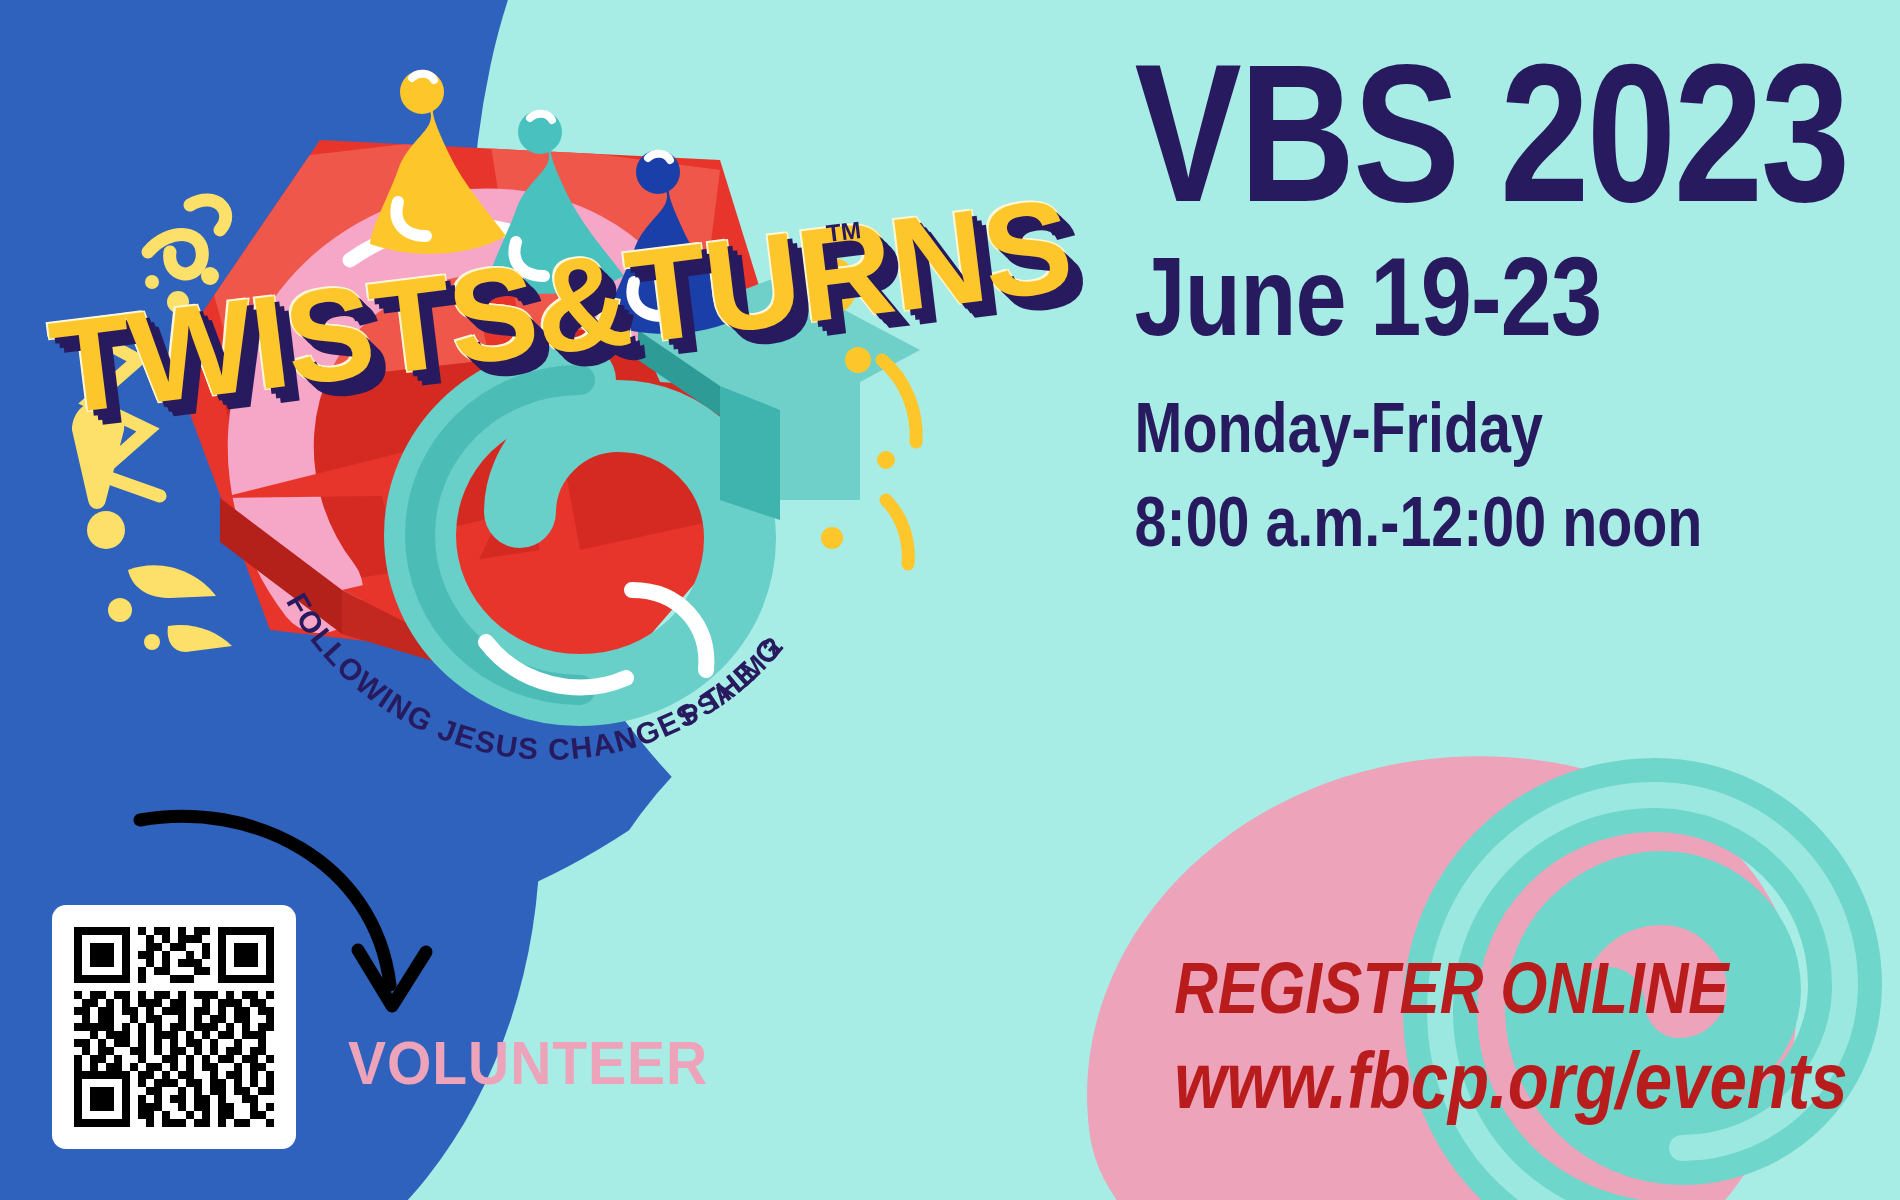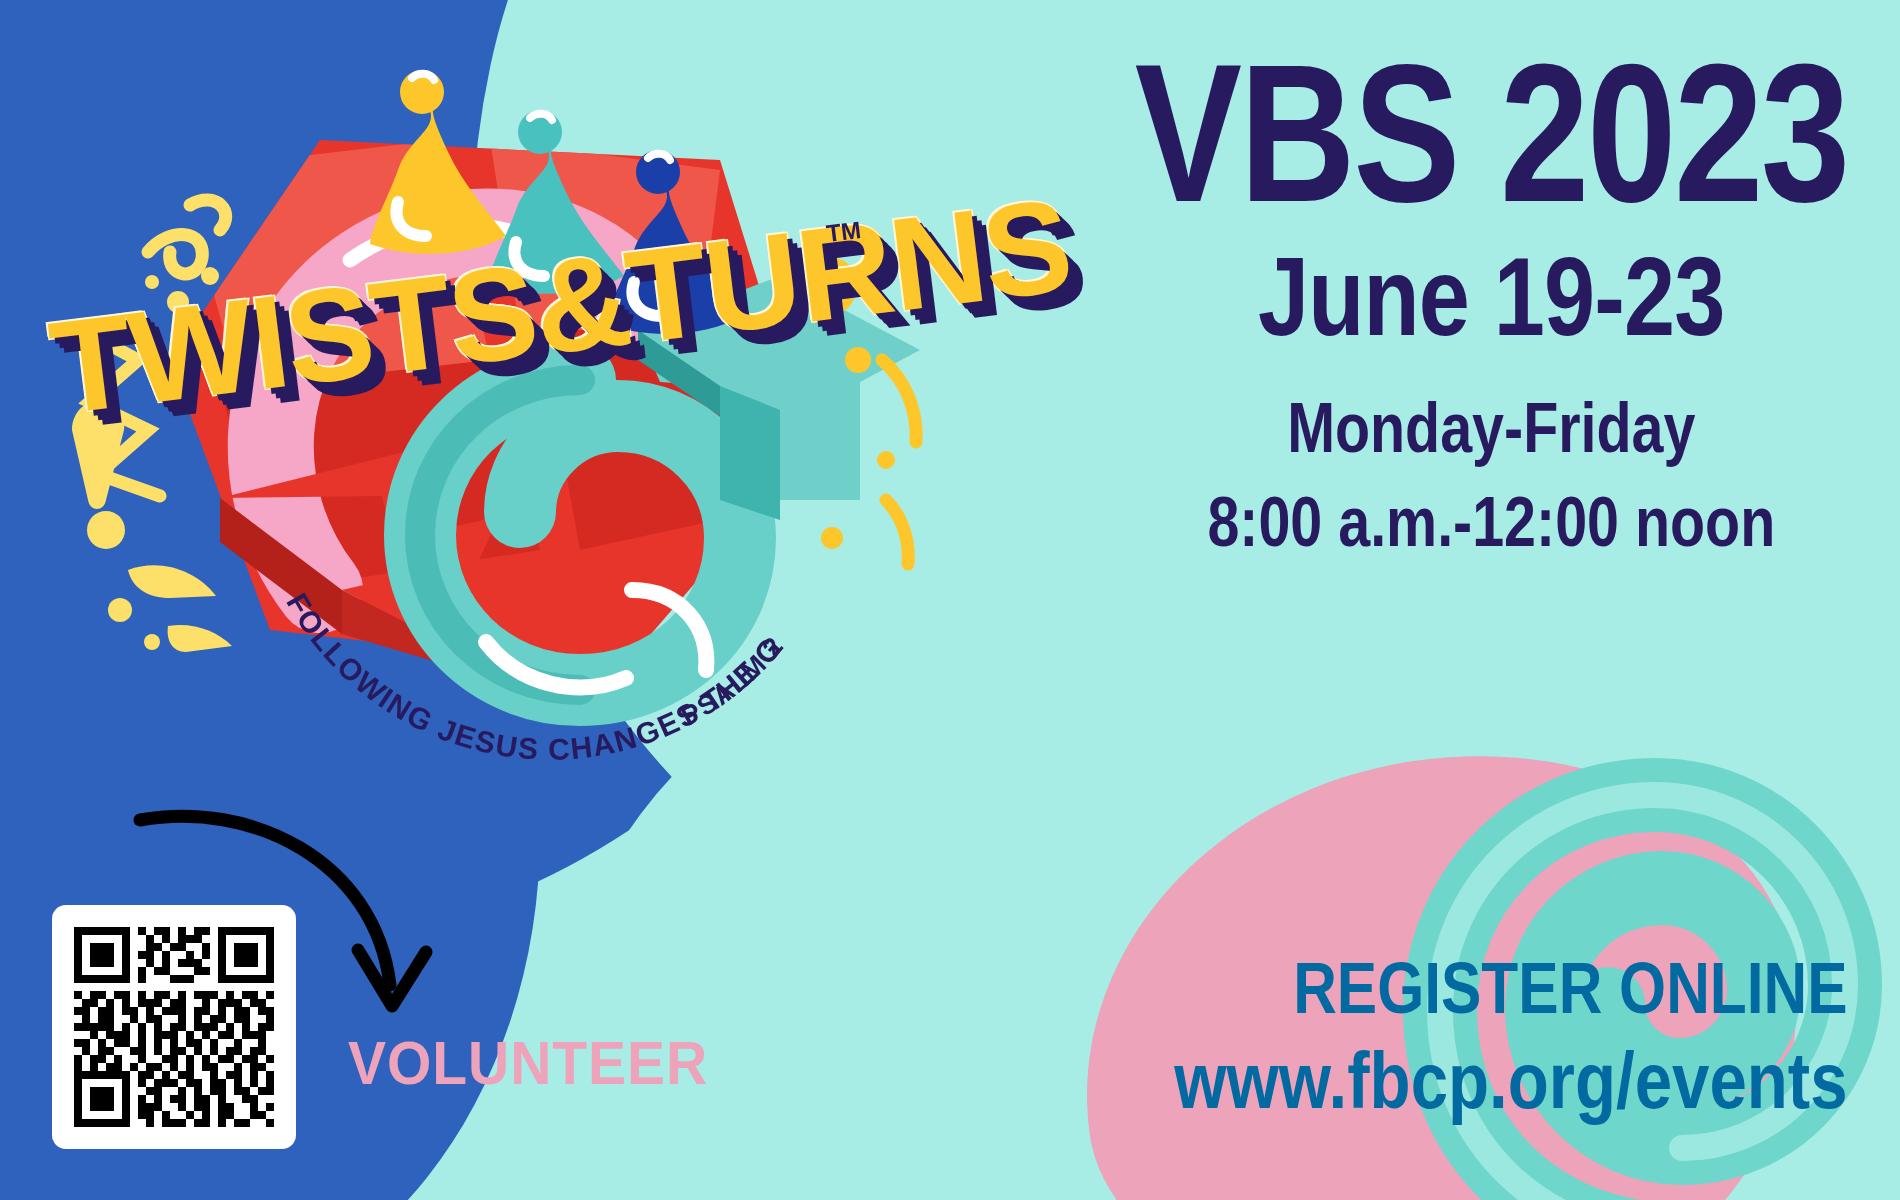--- a/index.html
+++ b/index.html
@@ -98,21 +98,21 @@
     position:absolute;left:348px;top:1032px;
     font-family:"Liberation Sans", sans-serif;
     font-weight:bold;font-size:62px;letter-spacing:1px;
     color:#EDA3BA;line-height:1;white-space:nowrap;
     transform:scaleX(0.92);transform-origin:left center;
   }
 
   
   .right-col{
     position:absolute;right:52px;top:40px;width:870px;
-    text-align:center;color:#281A5E;
+    text-align:left;color:#281A5E;
   }
   .t-vbs{
     font-family:"Liberation Sans", sans-serif;font-weight:bold;
     font-size:196px;line-height:0.96;letter-spacing:-3px;
     transform:scaleX(0.82);transform-origin:right center;white-space:nowrap;
   }
   .t-date{
     font-family:"Liberation Sans", sans-serif;font-weight:bold;
     font-size:112px;line-height:1.12;letter-spacing:-1px;margin-top:6px;
     transform:scaleX(0.82);transform-origin:right center;white-space:nowrap;
@@ -121,21 +121,21 @@
     font-family:"Liberation Sans", sans-serif;font-weight:bold;
     font-size:70px;line-height:1.2;margin-top:26px;letter-spacing:0px;
     transform:scaleX(0.82);transform-origin:right center;white-space:nowrap;
   }
   .t-time{
     font-family:"Liberation Sans", sans-serif;font-weight:bold;
     font-size:70px;line-height:1.2;margin-top:10px;
     transform:scaleX(0.82);transform-origin:right center;white-space:nowrap;
   }
   .reg-block{
-    position:absolute;right:52px;bottom:74px;text-align:right;color:#0369a1;
+    position:absolute;right:52px;bottom:74px;text-align:left;color:#b91c1c;font-style:italic;
   }
   .t-reg{
     font-family:"Liberation Sans", sans-serif;font-weight:bold;
     font-size:72px;line-height:1.12;letter-spacing:0px;
     transform:scaleX(0.84);transform-origin:right center;white-space:nowrap;
   }
   .t-url{
     font-family:"Liberation Sans", sans-serif;font-weight:bold;
     font-size:80px;line-height:1.12;margin-top:8px;
     transform:scaleX(0.84);transform-origin:right center;white-space:nowrap;

